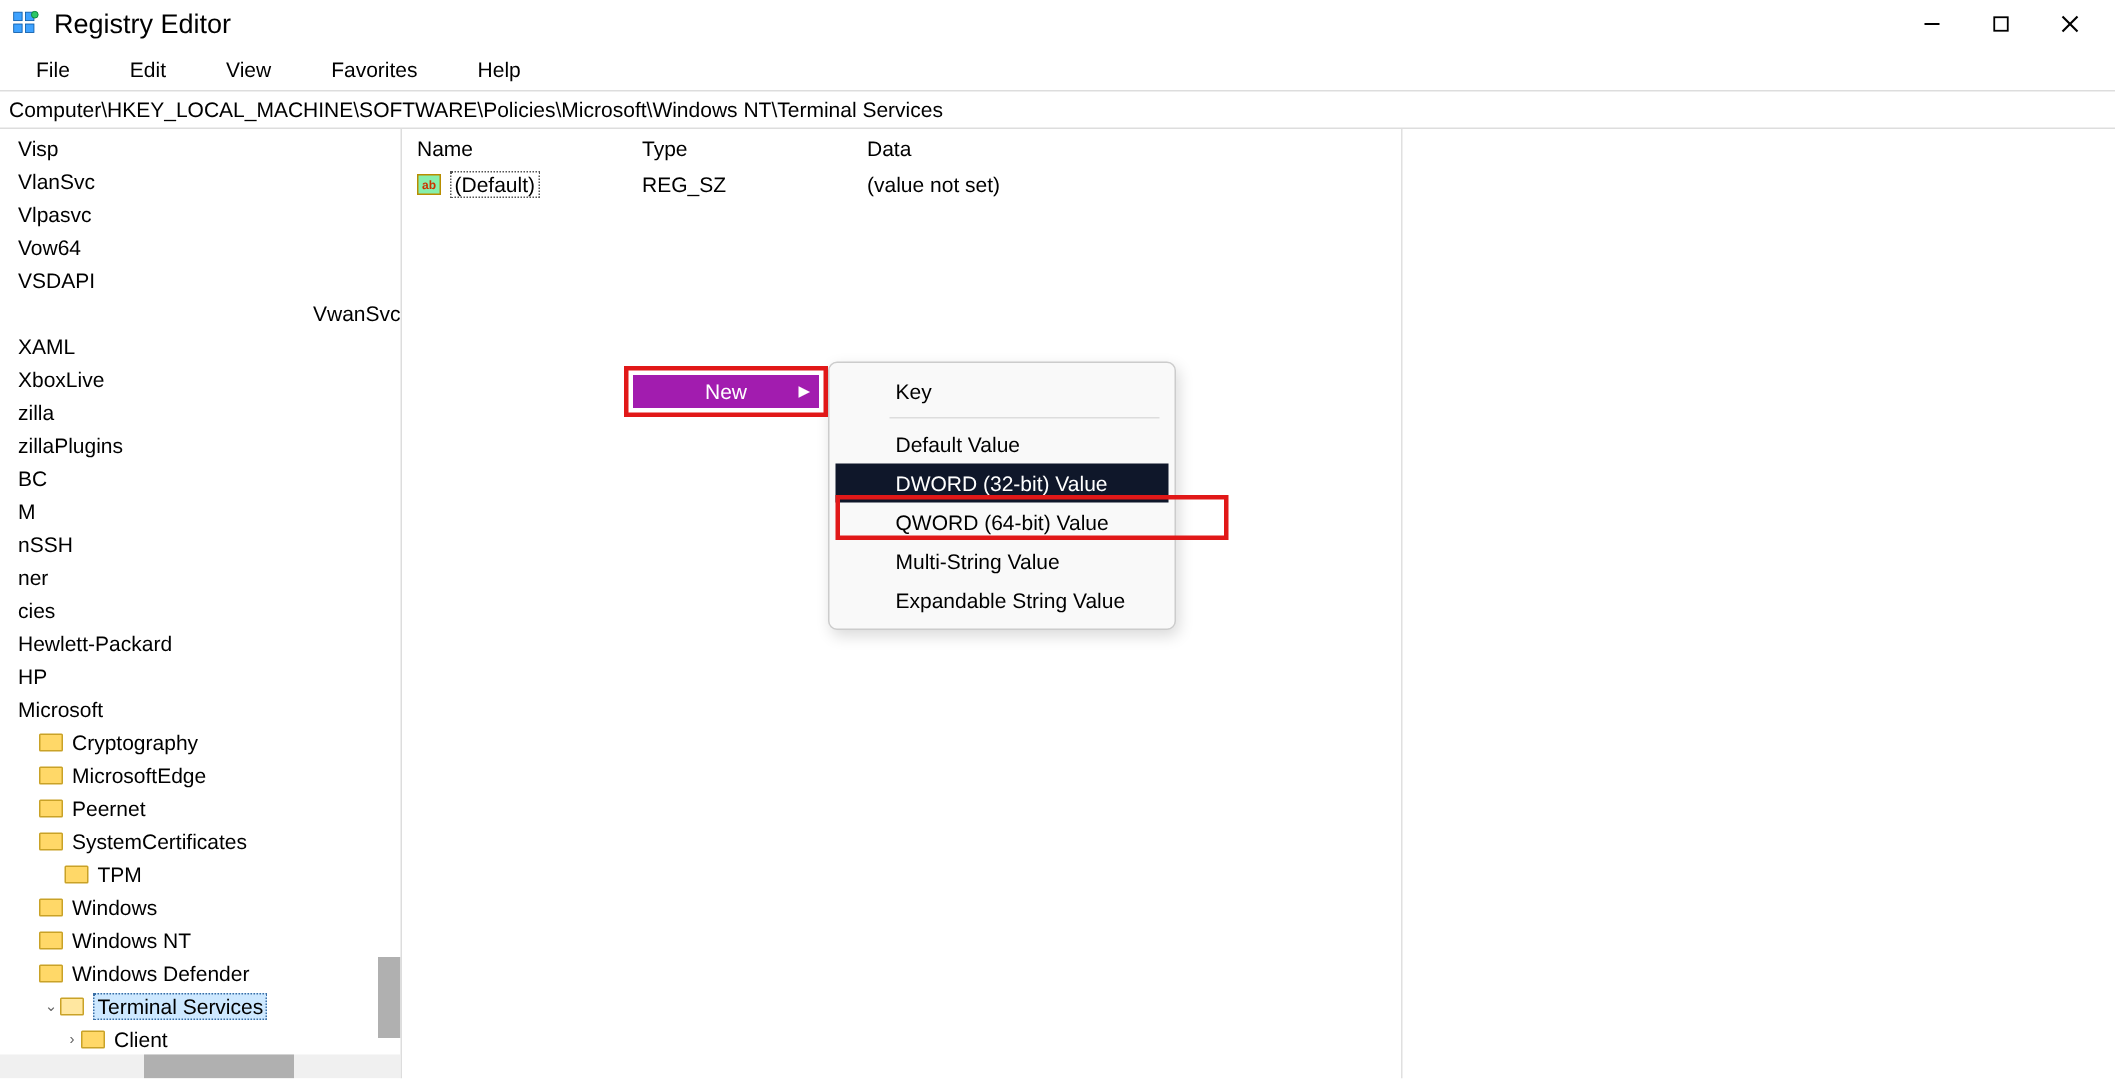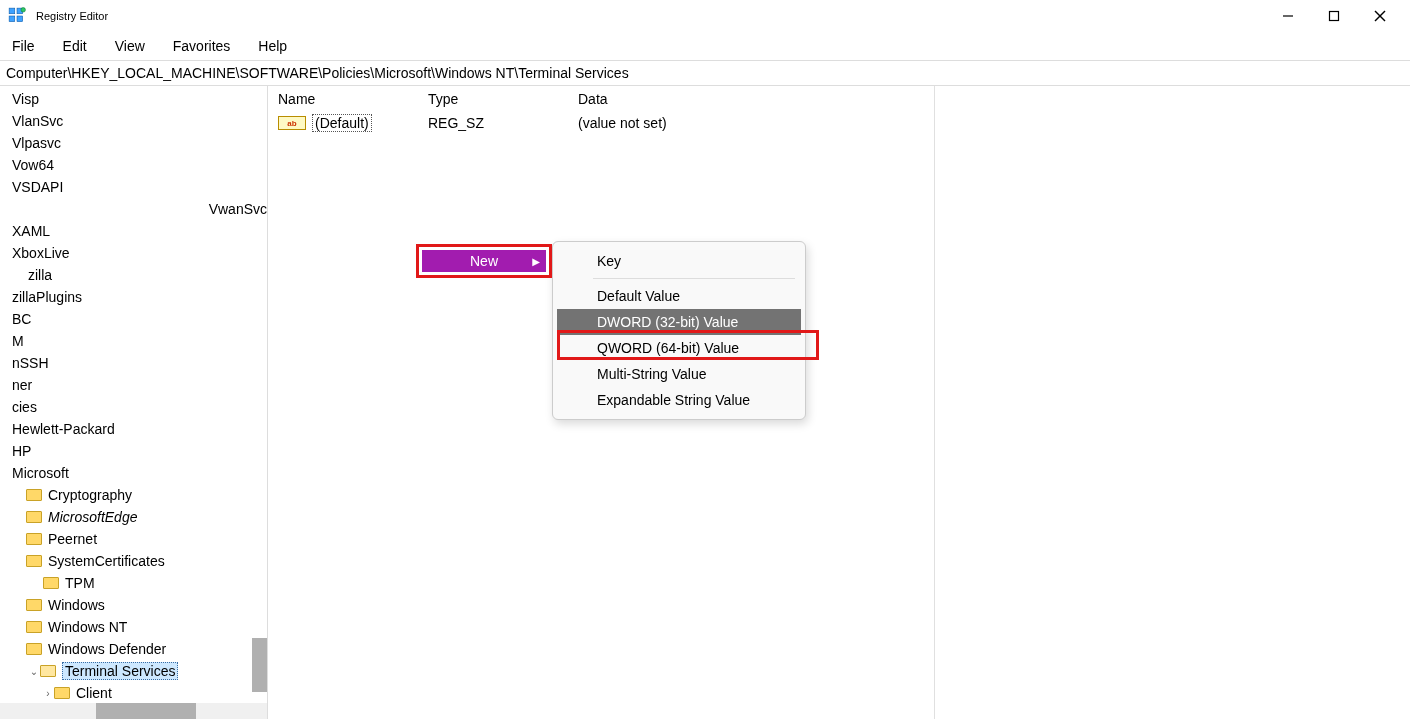--- a/index.html
+++ b/index.html
@@ -19,42 +19,42 @@
     align-items: center;
     height: 32px;
     padding-left: 8px;
   }
   .app-icon {
     width: 18px;
     height: 18px;
     margin-right: 10px;
     display: inline-block;
   }
-  .title-text { font-size: 11px; }
+  .title-text { font-size: 18px; }
   .win-controls {
     margin-left: auto;
     display: flex;
     gap: 30px;
     padding-right: 22px;
     align-items: center;
   }
   .win-btn {
     width: 16px;
     height: 16px;
     display: flex;
     align-items: center;
     justify-content: center;
   }
   .menubar {
     display: flex;
     gap: 20px;
     padding: 4px 8px;
     font-size: 14px;
   }
-  .menu-item { padding: 2px 4px; }
+  .menu-item { padding: 2px 4px; margin-left: 12px; }
   .addressbar {
     border-top: 1px solid #ddd;
     border-bottom: 1px solid #ddd;
     padding: 4px 6px;
     font-size: 14px;
   }
   .main {
     display: flex;
     height: calc(719px - 32px - 28px - 26px);
     position: relative;
@@ -139,23 +139,23 @@
   .col-type { width: 150px; }
   .col-data { flex: 1; }
   .value-row {
     display: flex;
     align-items: center;
     height: 22px;
     padding-left: 10px;
     font-size: 14px;
   }
   .ab-icon {
-    width: 28px;
+    width: 16px;
     height: 14px;
-    background: #fef9c3;
+    background: #86efac;
     border: 1px solid #b88d00;
     display: inline-flex;
     align-items: center;
     justify-content: center;
     margin-right: 6px;
     font-size: 8px;
     font-weight: bold;
     color: #cc3300;
   }
   .value-name-box {
@@ -193,38 +193,38 @@
   }
   .ctx1-item .arrow {
     position: absolute;
     right: 6px;
     font-size: 10px;
   }
   .ctx2 {
     position: absolute;
     left: 552px;
     top: 241px;
-    width: 254px;
+    width: 232px;
     background: #f9f9f9;
     border: 1px solid #ccc;
     border-radius: 6px;
     box-shadow: 2px 4px 10px rgba(0,0,0,0.15);
     padding: 6px 0;
     z-index: 9;
   }
   .ctx2-item {
     height: 26px;
     display: flex;
     align-items: center;
     padding-left: 40px;
     font-size: 14px;
     margin: 0 4px;
   }
   .ctx2-item.sel {
-    background: #737373;
+    background: #0f172a;
     color: #fff;
   }
   .ctx2-sep {
     height: 1px;
     background: #ddd;
     margin: 4px 10px 4px 40px;
   }
   .red-frame {
     position: absolute;
     border: 3px solid #e11818;
@@ -307,21 +307,21 @@
           <span class="label-box">VwanSvc</span>
         </div>
         <div class="tree-row" style="padding-left: 0px;">
           <span class="expander"></span>
           <span class="label-box">XAML</span>
         </div>
         <div class="tree-row" style="padding-left: 0px;">
           <span class="expander"></span>
           <span class="label-box">XboxLive</span>
         </div>
-        <div class="tree-row" style="padding-left: 16px;">
+        <div class="tree-row" style="padding-left: 0px;">
           <span class="expander"></span>
           <span class="label-box">zilla</span>
         </div>
         <div class="tree-row" style="padding-left: 0px;">
           <span class="expander"></span>
           <span class="label-box">zillaPlugins</span>
         </div>
         <div class="tree-row" style="padding-left: 0px;">
           <span class="expander"></span>
           <span class="label-box">BC</span>
@@ -352,21 +352,21 @@
         </div>
         <div class="tree-row" style="padding-left: 0px;">
           <span class="expander"></span>
           <span class="label-box">Microsoft</span>
         </div>
         <div class="tree-row" style="padding-left: 14px;">
           <span class="expander"></span>
           <span class="folder-icon"></span>
           <span class="label-box">Cryptography</span>
         </div>
-        <div class="tree-row" style="padding-left: 14px; font-style: italic;">
+        <div class="tree-row" style="padding-left: 14px;">
           <span class="expander"></span>
           <span class="folder-icon"></span>
           <span class="label-box">MicrosoftEdge</span>
         </div>
         <div class="tree-row" style="padding-left: 14px;">
           <span class="expander"></span>
           <span class="folder-icon"></span>
           <span class="label-box">Peernet</span>
         </div>
         <div class="tree-row" style="padding-left: 14px;">

